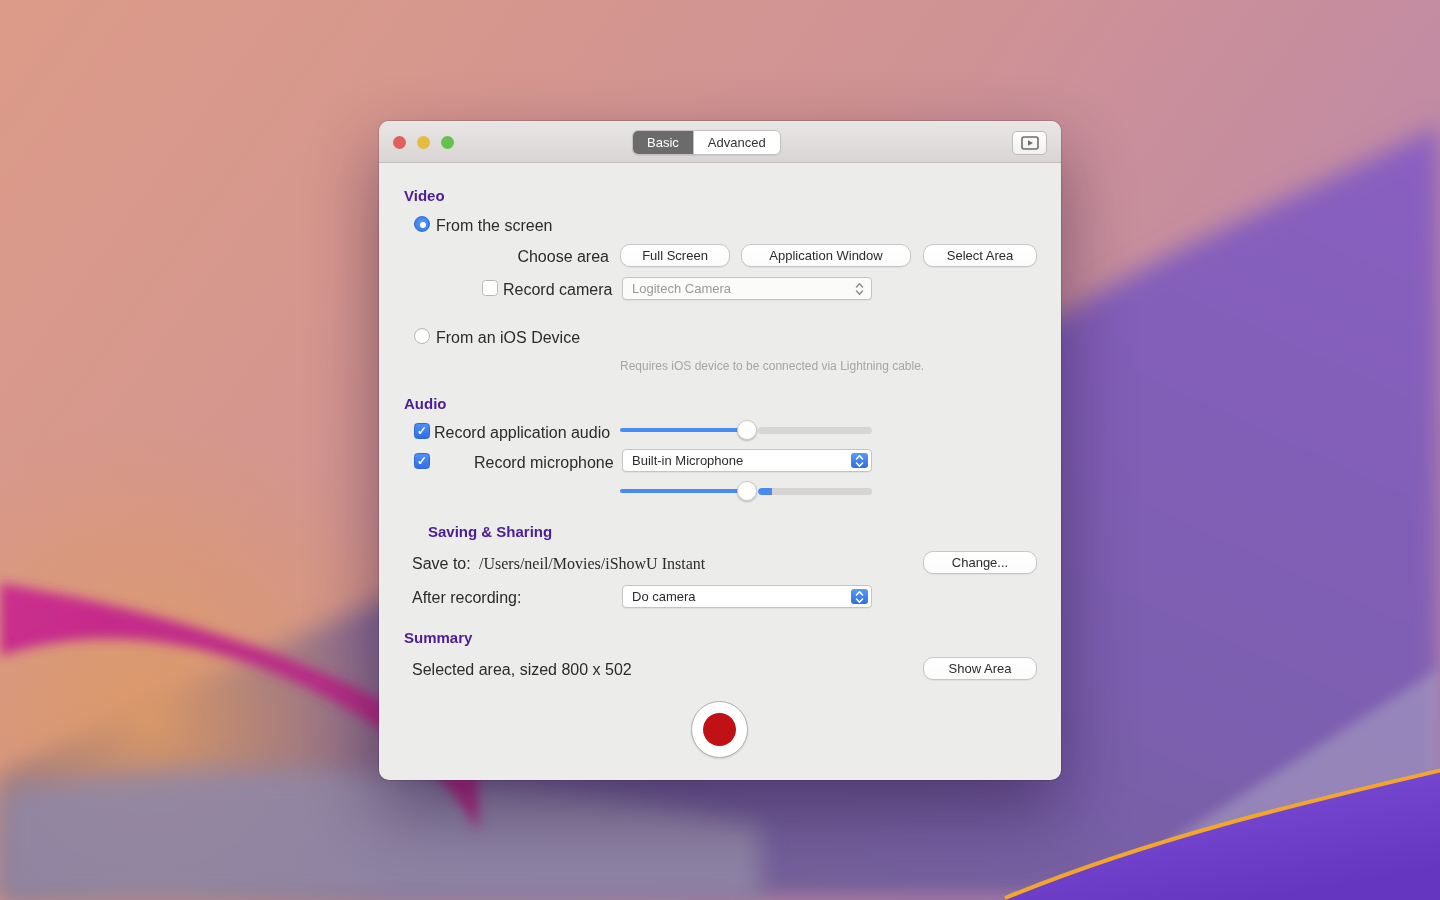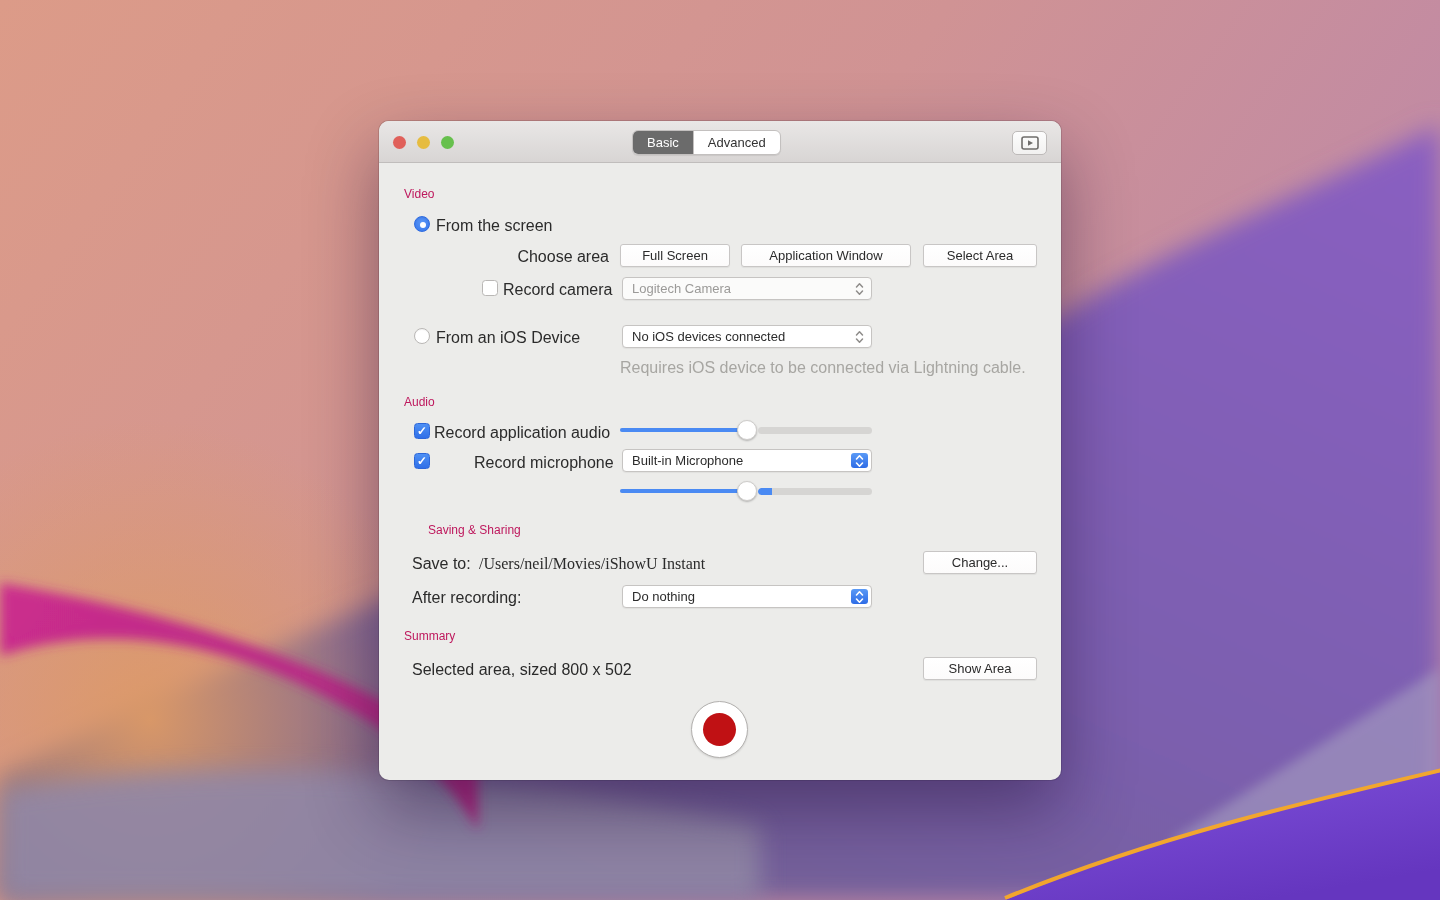--- a/index.html
+++ b/index.html
@@ -33,27 +33,27 @@
   .seg-item.active { background:#6b6b6b; color:#fff; }
   .seg-item + .seg-item { border-left:1px solid #c3c0bf; }
 
   .preview-btn {
     position:absolute; right:14px; top:10px; width:35px; height:24px;
     background:linear-gradient(#fdfdfd,#f2f1f0); border:1px solid #bdbab9; border-radius:5px;
     display:flex; align-items:center; justify-content:center;
   }
 
   
-  .heading { position:absolute; font-size:12px; font-weight:normal; color:#be185d; }
+  .heading { position:absolute; font-size:15px; font-weight:bold; color:#4c1d95; }
   .label   { position:absolute; font-size:16px; color:#2b2b2b; white-space:nowrap; }
-  .help    { position:absolute; font-size:16px; color:#a7a6a2; white-space:nowrap; }
+  .help    { position:absolute; font-size:12px; color:#a7a6a2; white-space:nowrap; }
 
   .btn {
     position:absolute; height:23px; background:linear-gradient(#ffffff,#fcfbfb);
-    border:1px solid #c8c6c5; border-radius:3px; box-shadow:0 1px 1px rgba(0,0,0,.06);
+    border:1px solid #c8c6c5; border-radius:10px; box-shadow:0 1px 1px rgba(0,0,0,.06);
     font-size:13px; color:#2b2b2b; display:flex; align-items:center; justify-content:center;
     font-family:"Liberation Sans", sans-serif;
   }
 
   .radio {
     position:absolute; width:16px; height:16px; border-radius:50%;
     background:#fff; border:1px solid #b9b7b5; box-shadow:inset 0 1px 1px rgba(0,0,0,.05);
   }
   .radio.on { background:radial-gradient(circle at 50% 40%, #5b97f5, #3374ec); border-color:#2f6be0; }
   .radio.on::after {
@@ -189,29 +189,20 @@
       <span class="stepper">
         <svg width="9" height="14" viewBox="0 0 9 14">
           <path d="M1.5 5 L4.5 1.8 L7.5 5" fill="none" stroke="#8e8c8a" stroke-width="1.5" stroke-linecap="round" stroke-linejoin="round"></path>
           <path d="M1.5 9 L4.5 12.2 L7.5 9" fill="none" stroke="#8e8c8a" stroke-width="1.5" stroke-linecap="round" stroke-linejoin="round"></path>
         </svg>
       </span>
     </div>
 
     <div class="radio" style="left:35px; top:207px;"></div>
     <div class="label" style="left:57px; top:208px;">From an iOS Device</div>
-    <div class="select" style="left:243px; top:204px;">
-      <span>No iOS devices connected</span>
-      <span class="stepper">
-        <svg width="9" height="14" viewBox="0 0 9 14">
-          <path d="M1.5 5 L4.5 1.8 L7.5 5" fill="none" stroke="#8e8c8a" stroke-width="1.5" stroke-linecap="round" stroke-linejoin="round"></path>
-          <path d="M1.5 9 L4.5 12.2 L7.5 9" fill="none" stroke="#8e8c8a" stroke-width="1.5" stroke-linecap="round" stroke-linejoin="round"></path>
-        </svg>
-      </span>
-    </div>
     <div class="help" style="left:241px; top:238px;">Requires iOS device to be connected via Lightning cable.</div>
 
     <div class="heading" style="left:25px; top:274px;">Audio</div>
 
     <div class="checkbox on" style="left:35px; top:302px;">
       <span class="mark">✓</span>
     </div>
     <div class="label" style="left:55px; top:303px;">Record application audio</div>
     <div class="slider" style="left:241px; top:299px;">
       <div class="track"></div>
@@ -246,21 +237,21 @@
     </div>
 
     <div class="heading" style="left:25px; top:402px;margin-left:24px;">Saving &amp; Sharing</div>
 
     <div class="label" style="left:33px; top:434px;">Save to:</div>
     <div class="label" style="left:100px; top:434px;font-family:Liberation Serif, serif;">/Users/neil/Movies/iShowU Instant</div>
     <div class="btn" style="left:544px; top:430px; width:114px;">Change...</div>
 
     <div class="label" style="left:33px; top:468px;">After recording:</div>
     <div class="select blue" style="left:243px; top:464px;">
-      <span>Do nothing</span>
+      <span>Do camera</span>
       <span class="stepper">
         <svg width="9" height="14" viewBox="0 0 9 14">
           <path d="M1.5 5 L4.5 1.8 L7.5 5" fill="none" stroke="#ffffff" stroke-width="1.6" stroke-linecap="round" stroke-linejoin="round"></path>
           <path d="M1.5 9 L4.5 12.2 L7.5 9" fill="none" stroke="#ffffff" stroke-width="1.6" stroke-linecap="round" stroke-linejoin="round"></path>
         </svg>
       </span>
     </div>
 
     <div class="heading" style="left:25px; top:508px;">Summary</div>
     <div class="label" style="left:33px; top:540px;">Selected area, sized 800 x 502</div>

